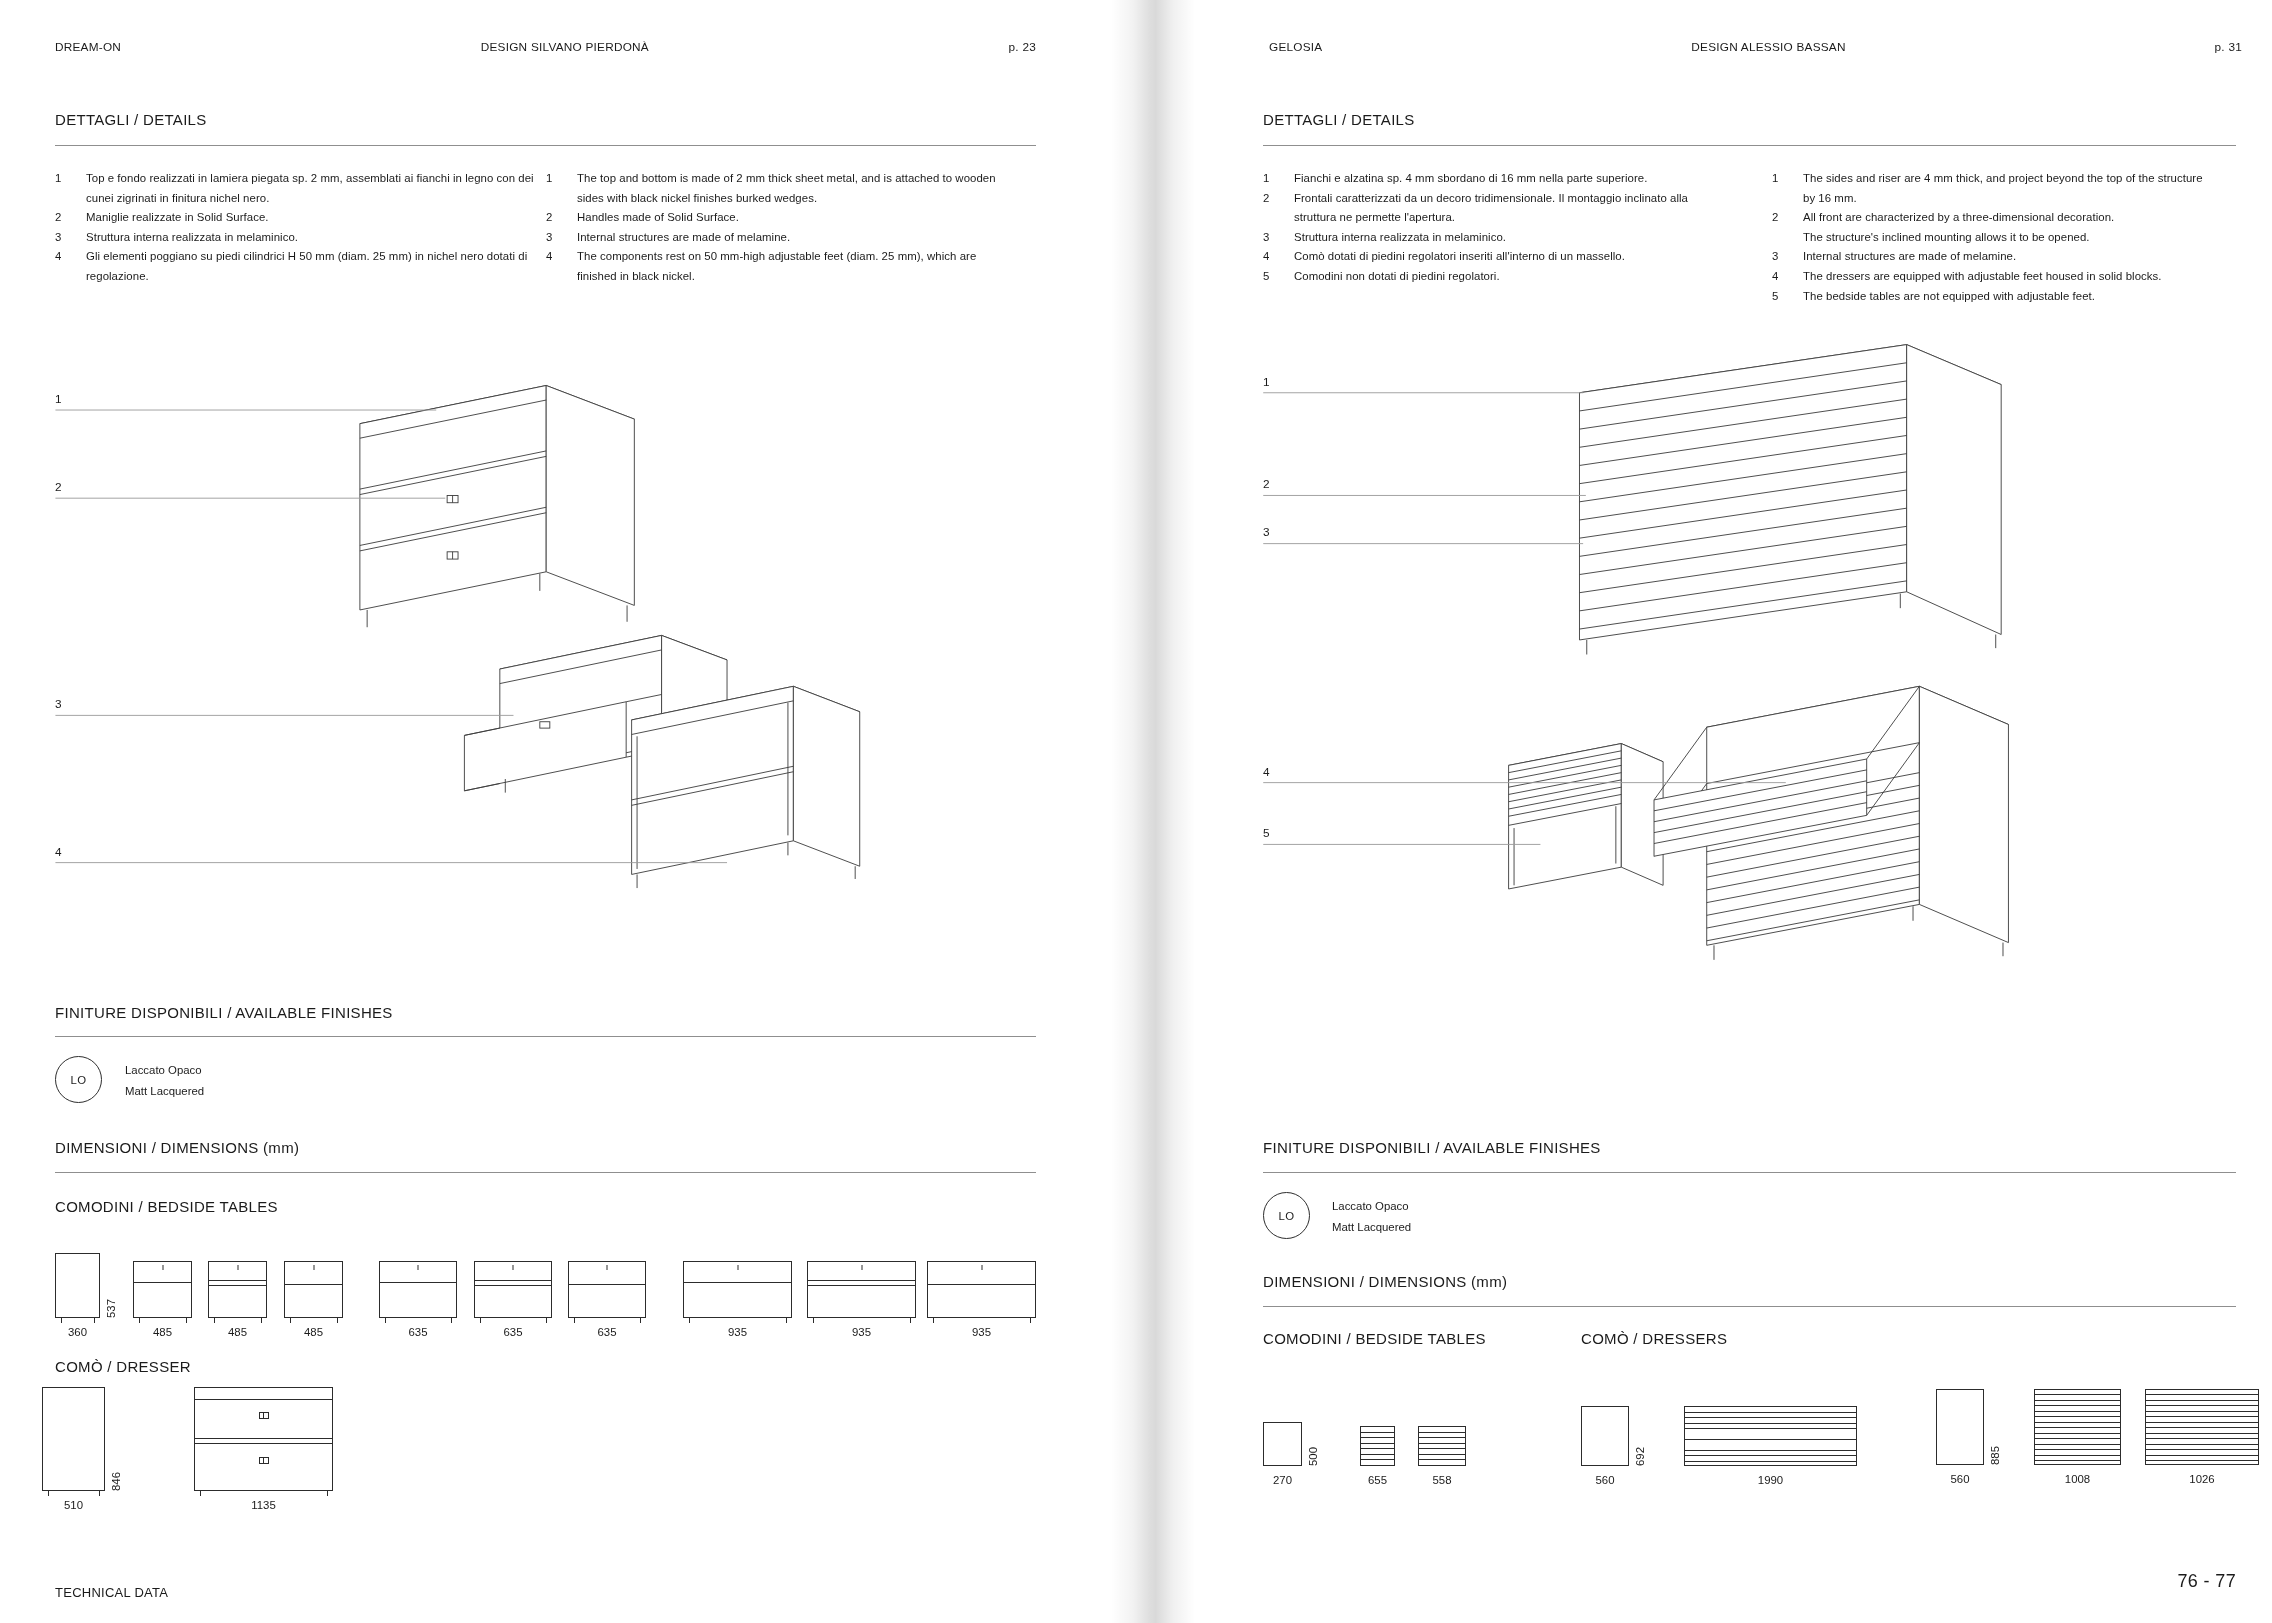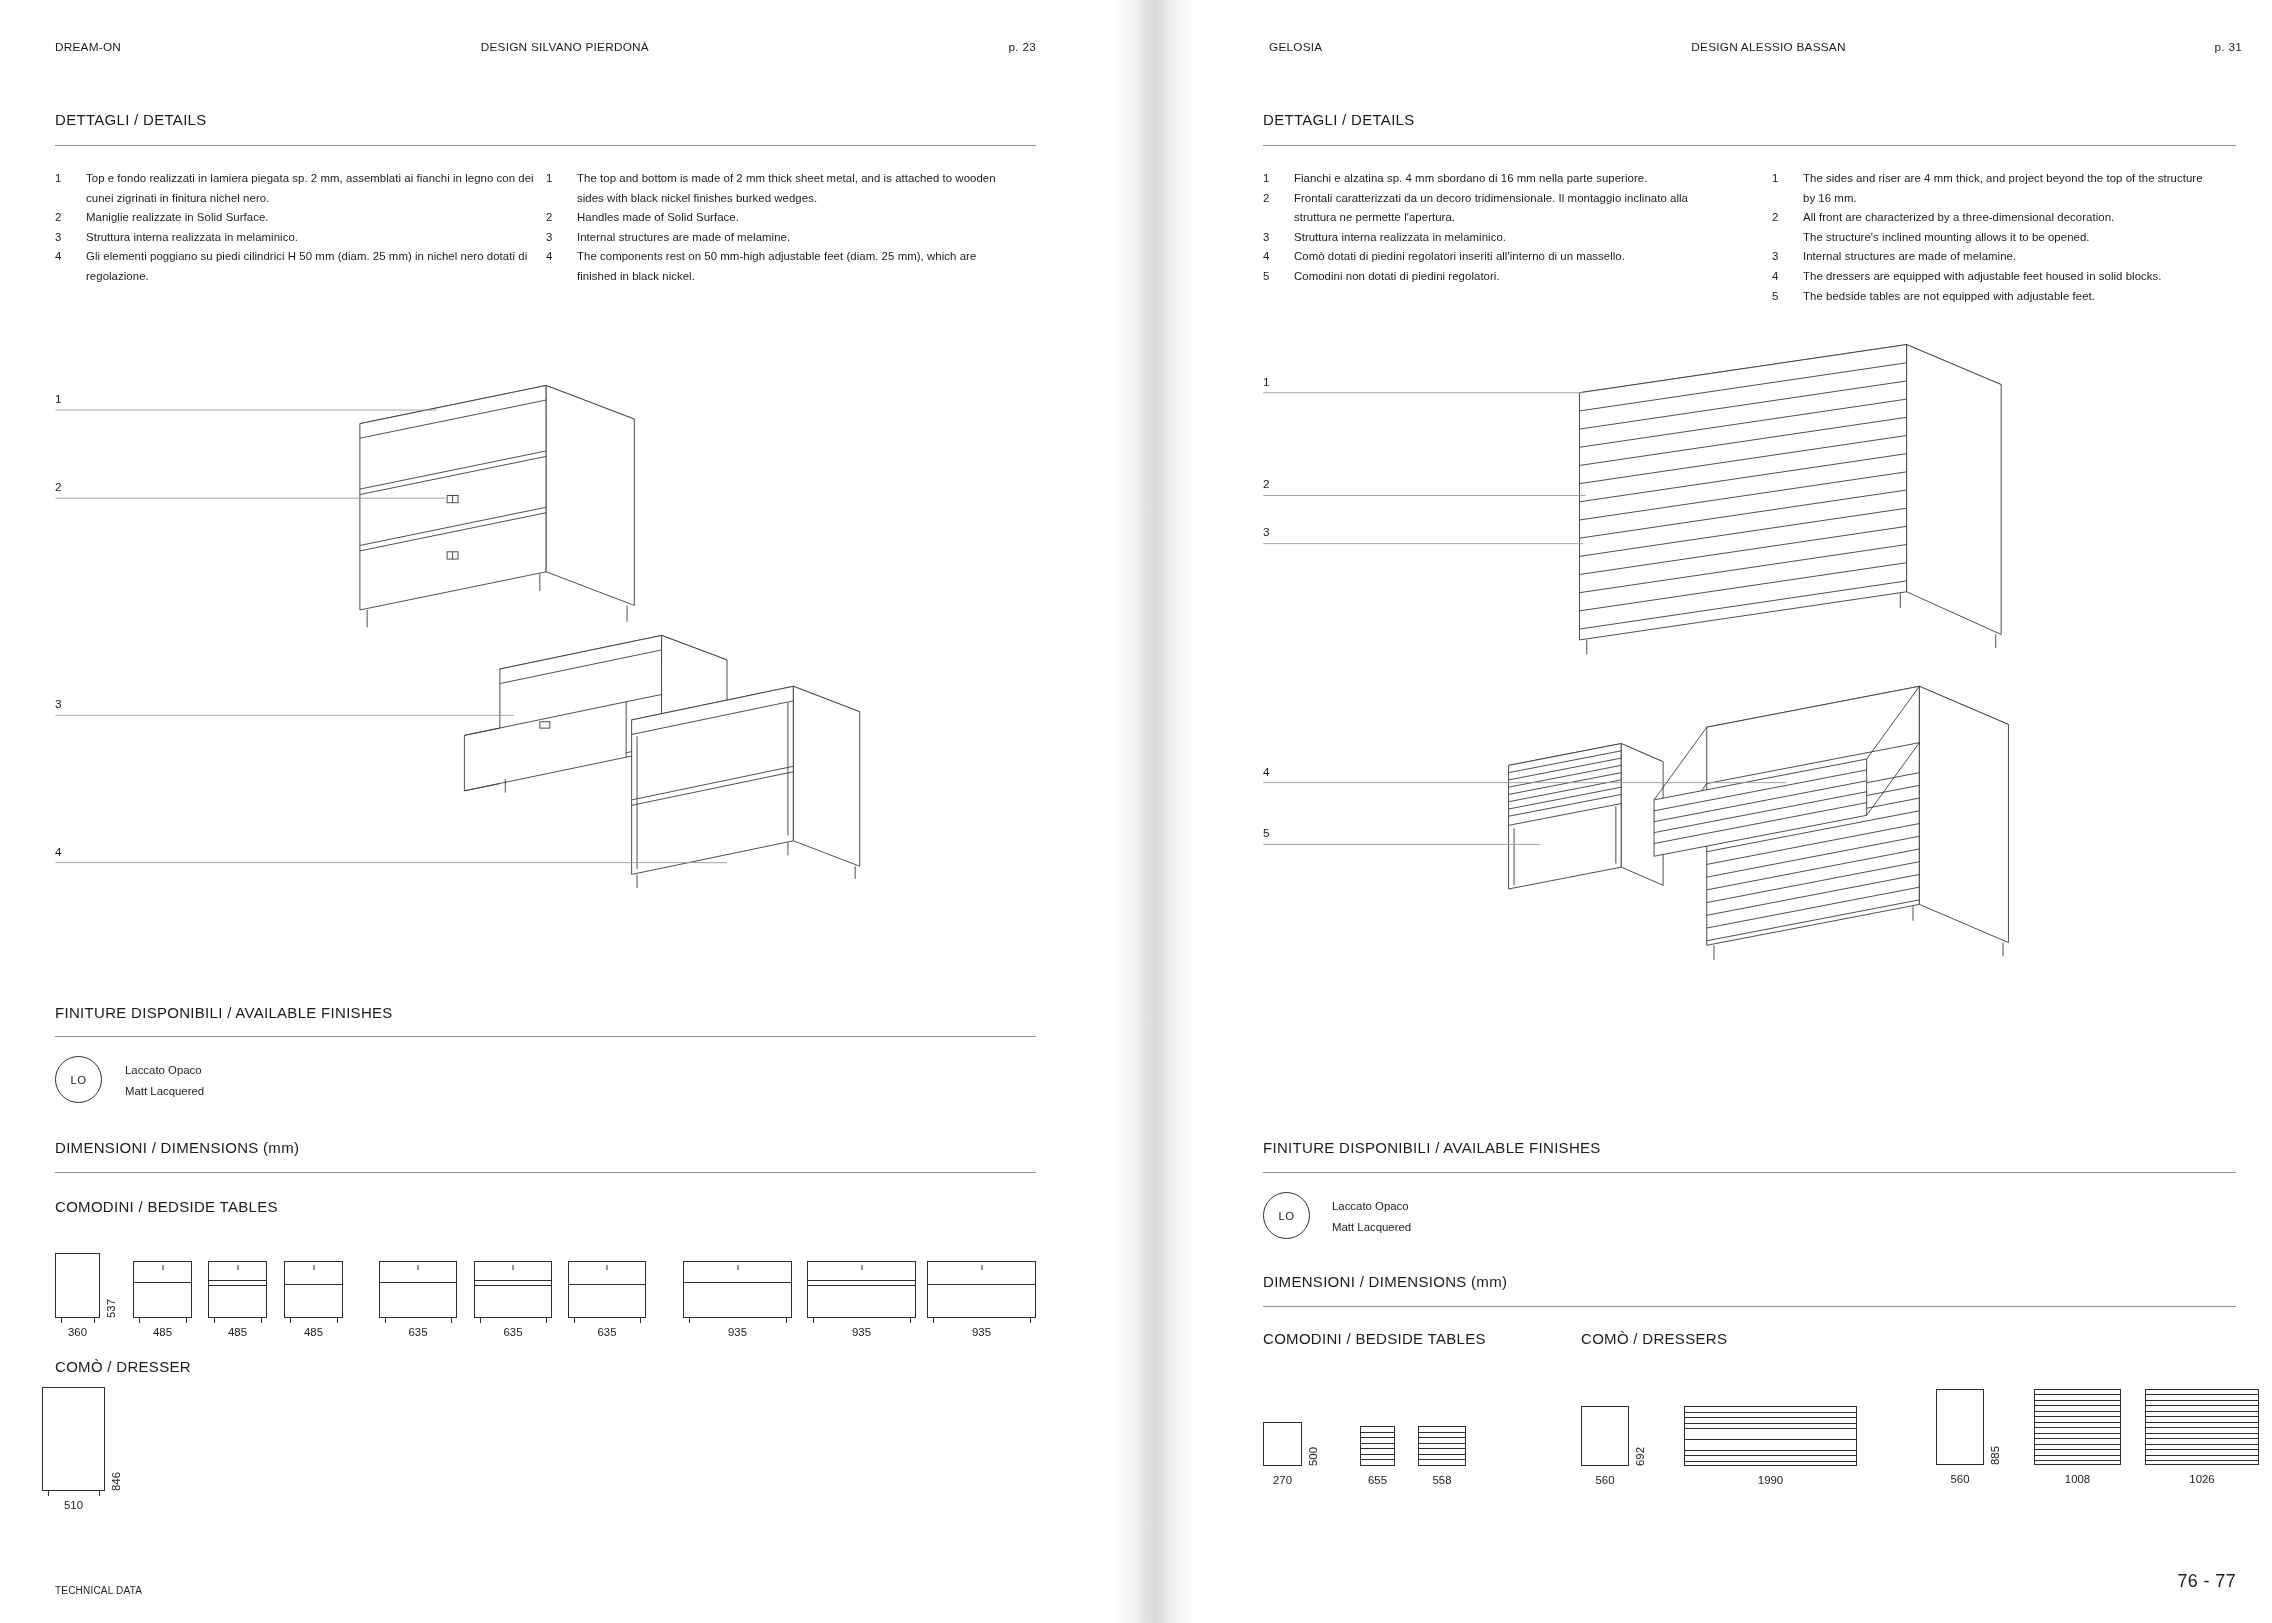--- a/index.html
+++ b/index.html
@@ -33,21 +33,21 @@
 .fig i{display:block;font-style:normal}
 .dline{position:absolute;left:0;right:0;border-top:0.9px solid #2c2c2c}
 .tick{position:absolute;left:50%;width:0.9px;background:#2c2c2c;transform:translateX(-0.5px)}
 .hgrip{position:absolute;left:50%;transform:translateX(-50%);width:10px;height:7.3px;border:0.9px solid #2c2c2c;display:flex}
 .hgrip i{flex:1;border-right:0.9px solid #2c2c2c}
 .hgrip i:last-child{border-right:none}
 .foot{position:absolute;bottom:-6.4px;width:0.9px;height:6.4px;background:#2c2c2c}
 .foot.l{left:4.5px}.foot.r{right:4.5px}
 .wlabel{font-size:11.4px;margin-top:8.2px;text-align:center}
 .vlabel{writing-mode:vertical-rl;transform:rotate(180deg);display:flex;align-items:center;font-size:11.4px}
-.footer-note{position:absolute;font-size:10px;letter-spacing:.02em}
+.footer-note{position:absolute;font-size:13px;letter-spacing:.02em}
 .page-number{position:absolute;font-size:18px;letter-spacing:.02em}
 svg{display:block}
 </style>
 </head>
 <body>
 
 <section class="page" id="page-left">
 
   <header class="pg-header">
     <span>DREAM-ON</span>
@@ -262,20 +262,38 @@
   <div class="thumb" style="left:42px;top:1387px">
     <div class="fig-row">
       <div class="fig" style="width:63px;height:104px">
           <i class="foot l"></i>
           <i class="foot r"></i>
         </div>
       <div class="vlabel">846</div>
     </div>
     <div class="wlabel" style="width:63px">510</div>
   </div>
+  <div class="thumb" style="left:194px;top:1387px">
+    <div class="fig" style="width:139px;height:104px">
+      <i class="dline" style="top:11px"></i>
+        <i class="dline" style="top:50px"></i>
+        <i class="dline" style="top:55px"></i>
+      <span class="hgrip" style="top:23.6px">
+          <i></i>
+          <i></i>
+        </span>
+      <span class="hgrip" style="top:69px">
+          <i></i>
+          <i></i>
+        </span>
+      <i class="foot l"></i>
+        <i class="foot r"></i>
+    </div>
+    <div class="wlabel" style="width:139px">1135</div>
+  </div>
 
   <div class="footer-note" style="left:55px;top:1585px">TECHNICAL DATA</div>
 </section>
 
 <section class="page" id="page-right">
 
   <header class="pg-header">
     <span>GELOSIA</span>
     <span>DESIGN ALESSIO BASSAN</span>
     <span>p. 31</span>

